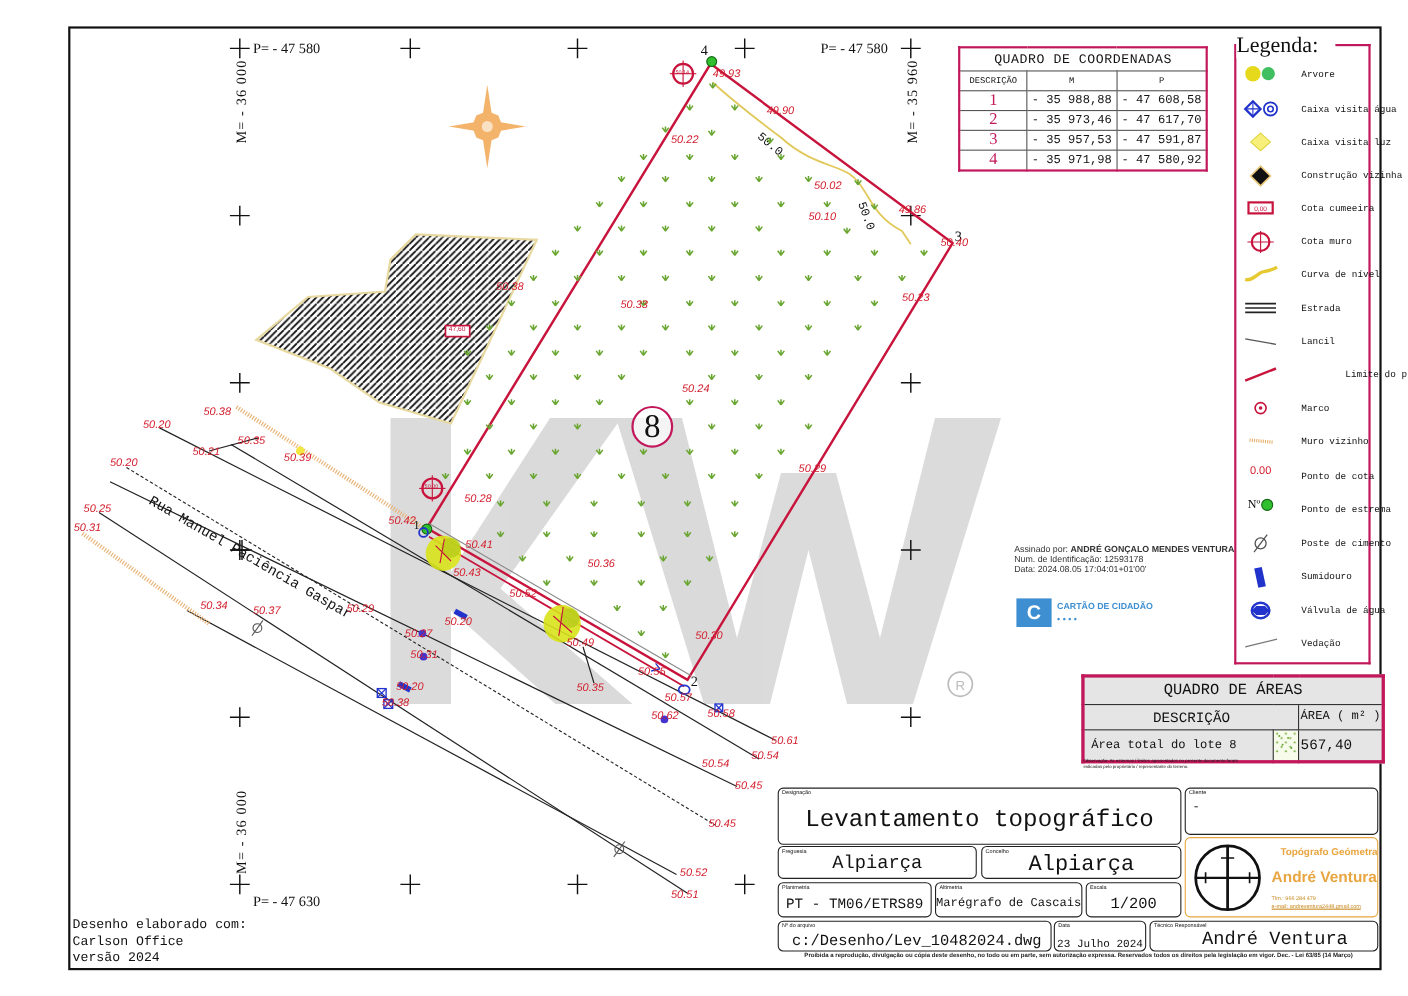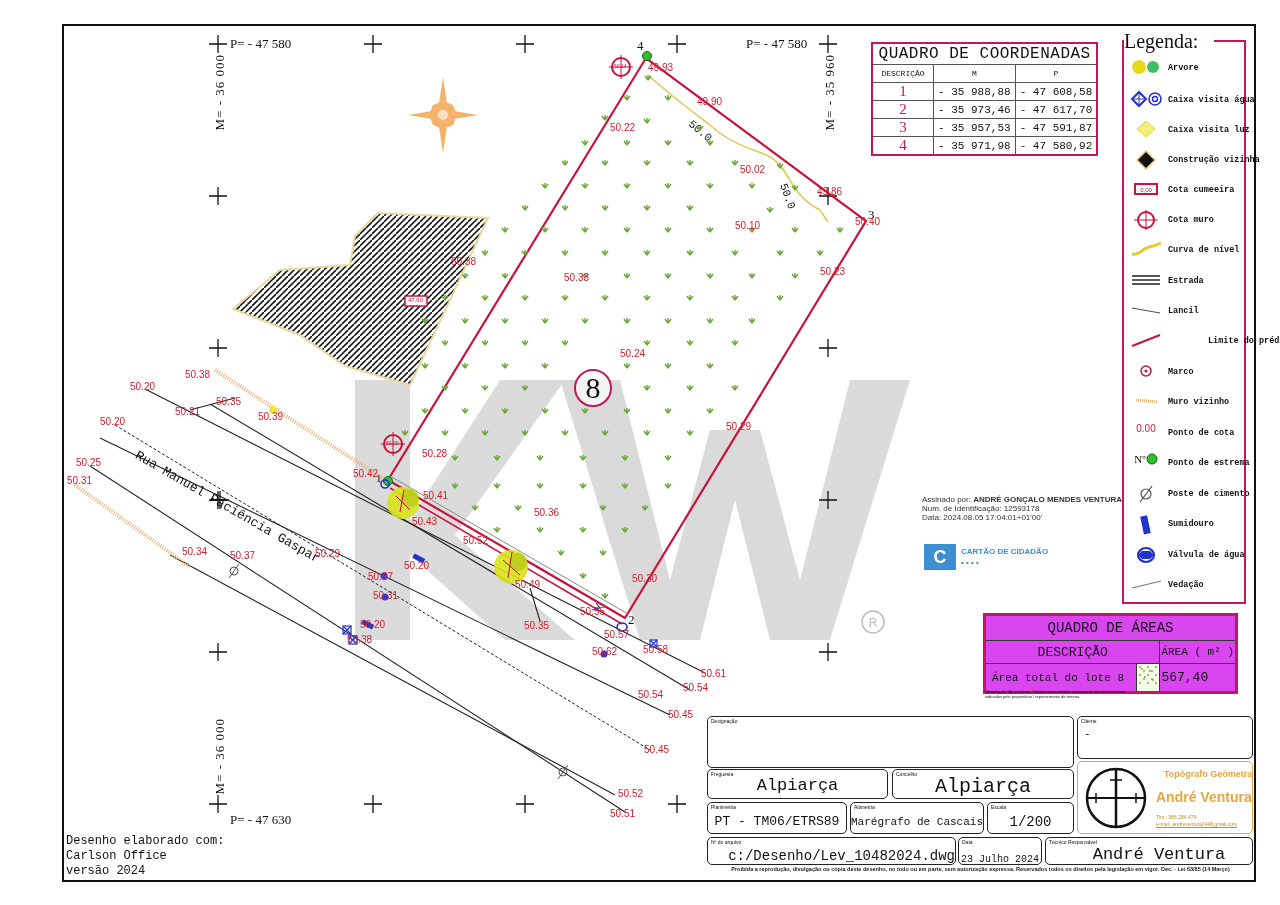--- a/index.html
+++ b/index.html
@@ -5,45 +5,45 @@
   html,body{margin:0;padding:0;background:#fff;}
   body{width:1280px;height:905px;position:relative;overflow:hidden;font-family:"Liberation Serif",serif;}
   .frame{position:absolute;left:62px;top:24px;width:1194px;height:858px;border:2px solid #111;box-sizing:border-box;}
   svg.map{position:absolute;left:0;top:0;}
   .abs{position:absolute;}
   .coord-label{font-family:"Liberation Serif",serif;font-size:13px;color:#111;white-space:nowrap;}
   .vert{writing-mode:vertical-rl;transform:rotate(180deg);font-family:"Liberation Serif",serif;font-size:13px;color:#111;white-space:nowrap;letter-spacing:1px;}
   
   .ctable{position:absolute;left:871px;top:42px;border:2px solid #c2185b;border-collapse:collapse;background:#fff;}
   .ctable td,.ctable th{border:1px solid #555;padding:0 4px;height:17px;font-family:"Liberation Mono",monospace;font-size:11px;color:#111;white-space:nowrap;}
-  .ctable th.title{font-size:16px;height:20px;letter-spacing:0.5px;font-weight:normal;margin-left:44px;}
+  .ctable th.title{font-size:12px;height:20px;letter-spacing:0.5px;font-weight:normal;margin-left:44px;}
   .ctable .hdr{font-size:8px;text-align:center;}
   .ctable .num{color:#c2185b;font-family:"Liberation Serif",serif;font-size:15px;text-align:center;width:52px;}
   
   .legend{position:absolute;left:1122px;top:40px;width:124px;height:564px;border-left:2px solid #c2185b;border-right:2px solid #c2185b;border-bottom:2px solid #c2185b;box-sizing:border-box;}
   .legend-title{position:absolute;left:1124px;top:30px;font-family:"Liberation Serif",serif;font-size:20px;color:#111;background:#fff;padding-right:2px;}
   .legend-topline{position:absolute;left:1214px;top:40px;width:32px;border-top:2px solid #c2185b;}
   .leg-item{position:absolute;left:1126px;height:20px;display:flex;align-items:center;}
   .leg-icon{width:40px;height:20px;display:flex;align-items:flex-start;justify-content:center;}
-  .leg-label{font-family:"Liberation Mono",monospace;font-size:8.5px;color:#111;margin-left:2px;white-space:nowrap;font-weight:bold;}
+  .leg-label{font-family:"Liberation Mono",monospace;font-size:8.5px;color:#111;margin-left:17px;white-space:nowrap;}
   
-  .atable{position:absolute;left:983px;top:613px;width:255px;border:3px solid #c2185b;border-collapse:collapse;background:#d946ef;}
+  .atable{position:absolute;left:983px;top:613px;width:276px;border:3px solid #c2185b;border-collapse:collapse;background:#e5e5e5;}
   .atable td{border:1px solid #333;font-family:"Liberation Mono",monospace;color:#111;white-space:nowrap;}
   .obs{position:absolute;left:985px;top:689px;font-family:"Liberation Sans",sans-serif;font-size:4px;line-height:5px;color:#111;}
   
   .box{position:absolute;border:1.5px solid #222;border-radius:5px;box-sizing:border-box;background:#fff;}
   .box .cap{position:absolute;left:3px;top:1px;font-family:"Liberation Sans",sans-serif;font-size:5px;color:#111;}
   .box .val{position:absolute;left:0;right:0;text-align:center;font-family:"Liberation Mono",monospace;color:#111;white-space:nowrap;}
   .footer-note{position:absolute;left:708px;top:866px;width:545px;text-align:center;font-family:"Liberation Sans",sans-serif;font-size:5.5px;font-weight:bold;color:#222;white-space:nowrap;}
   .signature{position:absolute;left:922px;top:495px;font-family:"Liberation Sans",sans-serif;font-size:8px;line-height:9px;color:#333;}
   .cc-logo{position:absolute;left:924px;top:544px;display:flex;align-items:center;}
   .cc-box{width:32px;height:26px;background:#3d8fd1;display:flex;align-items:center;justify-content:center;color:#fff;font-family:"Liberation Sans",sans-serif;font-weight:bold;font-size:18px;}
   .cc-text{margin-left:5px;font-family:"Liberation Sans",sans-serif;font-size:8px;font-weight:bold;color:#3d8fd1;line-height:11px;}
   .made-with{position:absolute;left:66px;top:834px;font-family:"Liberation Mono",monospace;font-size:12px;line-height:15px;color:#111;}
-  .hl{font-family:"Liberation Sans",sans-serif;font-size:10px;color:#d3202f;position:absolute;white-space:nowrap;}
+  .hl{font-family:"Liberation Sans",sans-serif;font-size:10px;color:#d3202f;position:absolute;white-space:nowrap;font-style:italic;}
   .street{position:absolute;left:140px;top:448px;transform:rotate(30deg);transform-origin:left top;font-family:"Liberation Mono",monospace;font-size:13px;color:#111;white-space:nowrap;}
   .lot-num{position:absolute;left:574px;top:369px;width:38px;height:38px;border:2px solid #c2185b;border-radius:50%;box-sizing:border-box;display:flex;align-items:center;justify-content:center;font-family:"Liberation Serif",serif;font-size:30px;color:#111;background:rgba(255,255,255,0.7);}
   .pt-num{position:absolute;font-family:"Liberation Serif",serif;font-size:13px;color:#111;}
 </style>
 </head>
 <body>
 
 <div class="frame"></div>
 
 <svg class="map" width="1280" height="905" viewBox="0 0 1280 905">
@@ -326,21 +326,21 @@
 
 <div class="street">Rua Manuel Paciência Gaspar</div>
 
 <div id="elev-layer">
     <div class="hl" style="left: 648px; top: 62px;">49.93</div>
     <div class="hl" style="left: 697px; top: 96px;">49.90</div>
     <div class="hl" style="left: 610px; top: 122px;">50.22</div>
     <div class="hl" style="left: 740px; top: 164px;">50.02</div>
     <div class="hl" style="left: 817px; top: 186px;">49.86</div>
     <div class="hl" style="left: 855px; top: 216px;">50.40</div>
-    <div class="hl" style="left: 735px; top: 220px;">50.10</div>
+    <div class="hl" style="left: 735px; top: 192px;">50.10</div>
     <div class="hl" style="left: 820px; top: 266px;">50.23</div>
     <div class="hl" style="left: 516px; top: 272px; padding-left: 48px;">50.33</div>
     <div class="hl" style="left: 451px; top: 256px;">50.38</div>
     <div class="hl" style="left: 620px; top: 348px;">50.24</div>
     <div class="hl" style="left: 726px; top: 421px;">50.29</div>
     <div class="hl" style="left: 422px; top: 448px;">50.28</div>
     <div class="hl" style="left: 353px; top: 468px;">50.42</div>
     <div class="hl" style="left: 423px; top: 490px;">50.41</div>
     <div class="hl" style="left: 412px; top: 516px;">50.43</div>
     <div class="hl" style="left: 534px; top: 507px;">50.36</div>
@@ -607,20 +607,21 @@
             <circle cx="15" cy="15" r="0.9" fill="#6aa632"></circle>
           </svg></td>
     <td style="text-align:left;font-size:13px;padding-right:5px;">567,40</td>
   </tr>
 </tbody>
   </table>
 <div class="obs" style="width:150px;">Observação: As estremas / limites apresentadas no presente documento foram indicadas pelo proprietário / representante do terreno.</div>
 
 <div class="box" style="left:707px;top:716px;width:367px;height:52px;">
   <span class="cap">Designação</span>
+  <span class="val" style="top:16px;font-size:22px;">Levantamento topográfico</span>
 </div>
 <div class="box" style="left:1077px;top:716px;width:176px;height:43px;">
   <span class="cap">Cliente</span>
   <span class="val" style="top:11px;left:6px;text-align:left;font-size:11px;">-</span>
 </div>
 <div class="box" style="left:707px;top:769px;width:181px;height:30px;">
   <span class="cap">Freguesia</span>
   <span class="val" style="top:6px;font-size:17px;">Alpiarça</span>
 </div>
 <div class="box" style="left:892px;top:769px;width:182px;height:30px;">
@@ -648,21 +649,21 @@
     <line x1="52" y1="27" x2="52" y2="37" stroke="#111" stroke-width="1.5"></line>
     <line x1="26" y1="14" x2="38" y2="14" stroke="#111" stroke-width="1.5"></line>
   </svg>
   <span class="abs" style="left:86px;top:7px;font-family:'Liberation Sans',sans-serif;font-size:9px;font-weight:bold;color:#e8a540;white-space:nowrap;">Topógrafo Geómetra</span>
   <span class="abs" style="left:78px;top:27px;font-family:'Liberation Sans',sans-serif;font-size:14px;font-weight:bold;color:#e8a540;white-space:nowrap;">André Ventura</span>
   <span class="abs" style="left:78px;top:52px;font-family:'Liberation Sans',sans-serif;font-size:5px;color:#c88a20;white-space:nowrap;">Tlm.: 966 284 479</span>
   <span class="abs" style="left:78px;top:59px;font-family:'Liberation Sans',sans-serif;font-size:5px;color:#c88a20;white-space:nowrap;text-decoration:underline;">e-mail: andreventura2448.gmail.com</span>
 </div>
 <div class="box" style="left:707px;top:837px;width:249px;height:28px;">
   <span class="cap">Nº do arquivo</span>
-  <span class="val" style="top:10px;left:4px;text-align:right;font-size:14px;">c:/Desenho/Lev_10482024.dwg</span>
+  <span class="val" style="top:10px;left:4px;text-align:center;font-size:14px;">c:/Desenho/Lev_10482024.dwg</span>
 </div>
 <div class="box" style="left:958px;top:837px;width:84px;height:28px;">
   <span class="cap">Data</span>
   <span class="val" style="top:16px;font-size:10px;">23 Julho 2024</span>
 </div>
 <div class="box" style="left:1045px;top:837px;width:208px;height:28px;">
   <span class="cap">Técnico Responsável</span>
   <span class="val" style="top:7px;font-size:17px;padding-left:20px;">André Ventura</span>
 </div>
 <div class="footer-note">Proibida a reprodução, divulgação ou cópia deste desenho, no todo ou em parte, sem autorização expressa. Reservados todos os direitos pela legislação em vigor. Dec. - Lei 63/85 (14 Março)</div>

